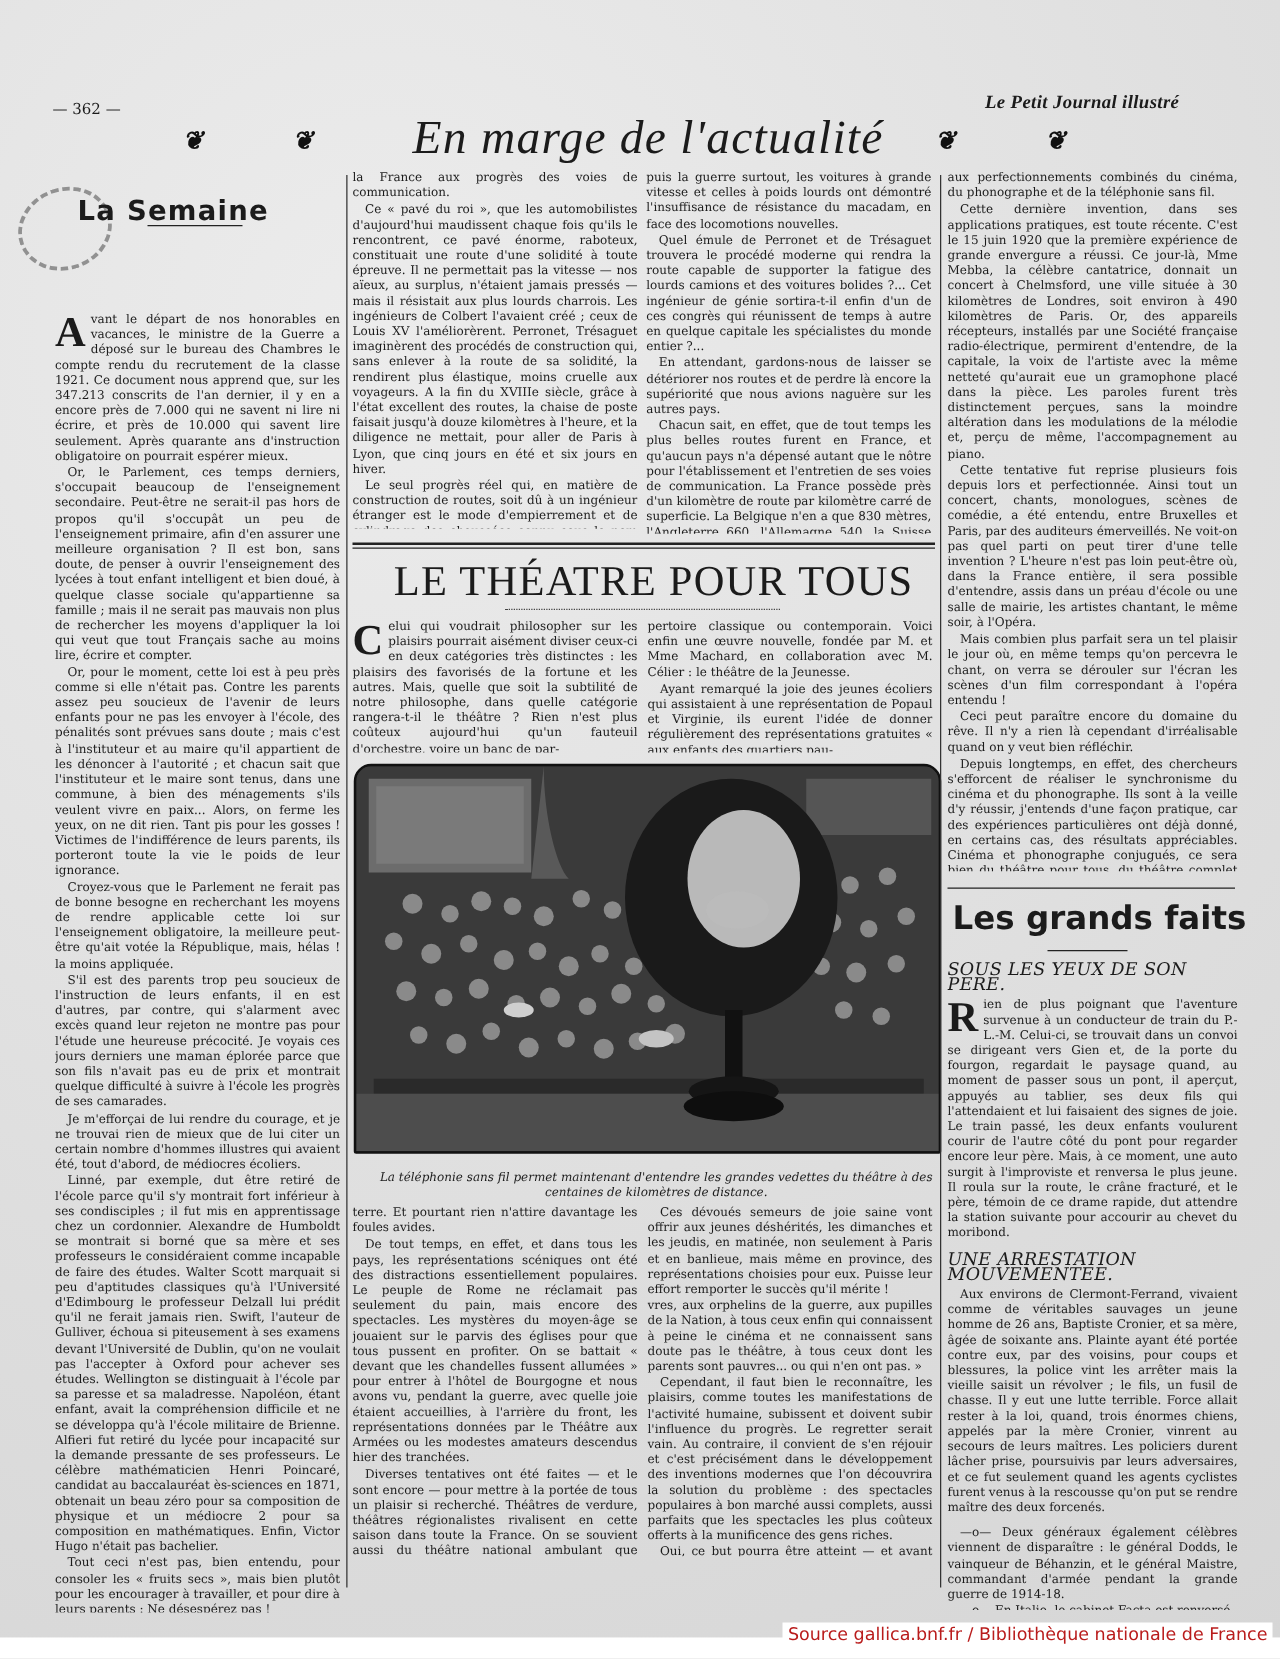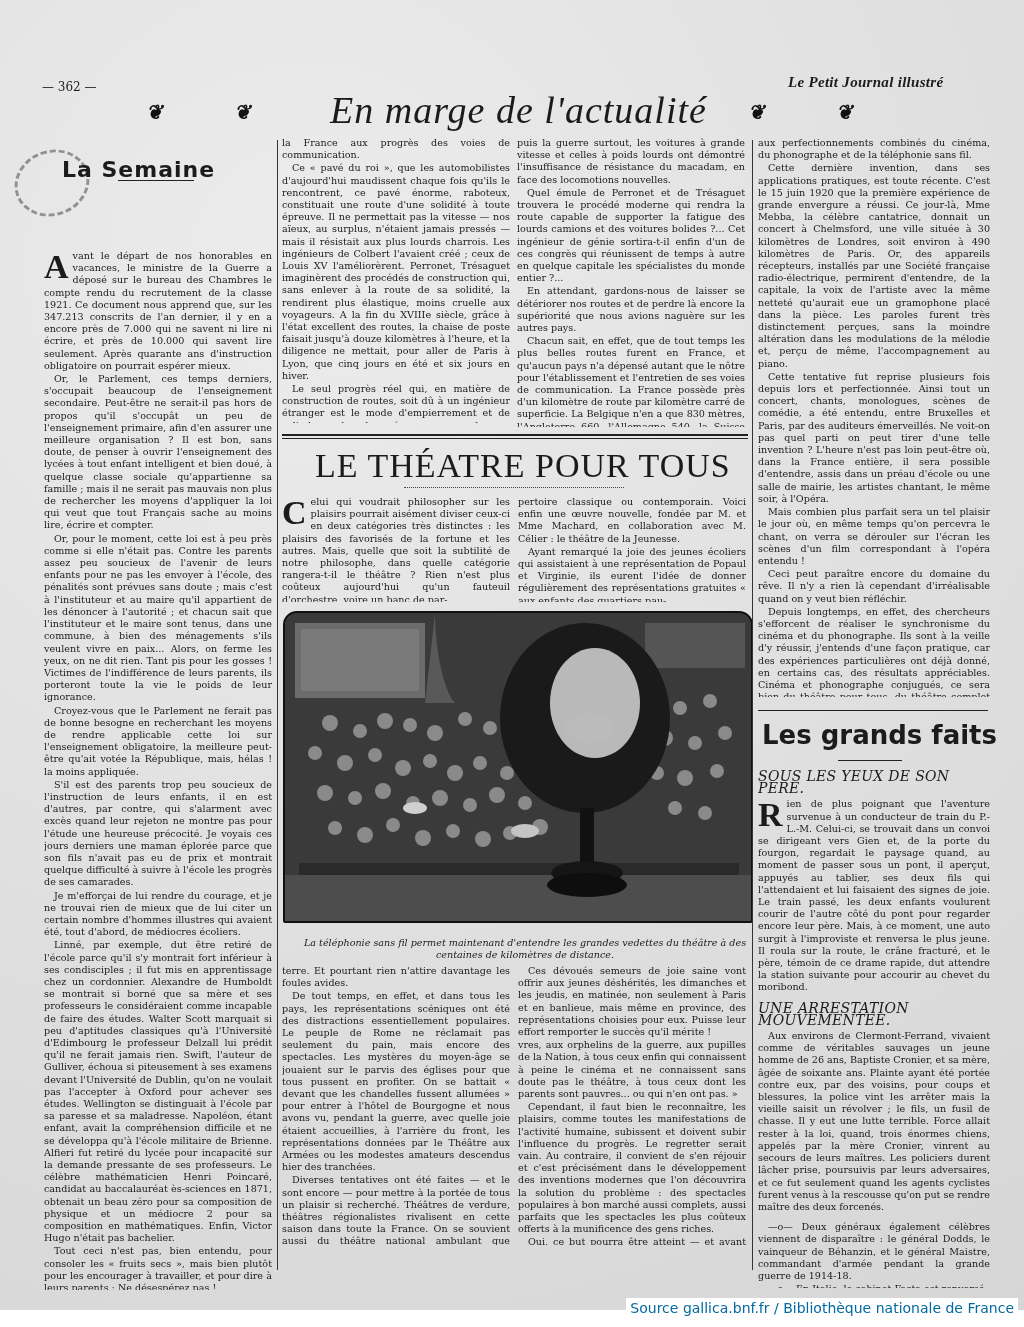--- a/index.html
+++ b/index.html
@@ -13,21 +13,21 @@
   .page {
     position:absolute; left:0; top:0; width:1024px; height:1310px;
     background:#e4e4e4;
     background-image: radial-gradient(circle at 30% 20%, #ececec 0%, #dedede 60%, #d6d6d6 100%);
   }
   .footer-bar {
     position:absolute; left:0; top:1310px; width:1024px; height:17px; background:#ffffff;
   }
   .footer-source {
     position:absolute; right:6px; top:1298px;
-    font-family:"DejaVu Sans", sans-serif; font-size:14px; color:#0369a1;
+    font-family:"DejaVu Sans", sans-serif; font-size:14px; color:#b91c1c;
     background:#fff; padding:2px 4px;
   }
   .abs { position:absolute; }
   .page-num { left:42px; top:80px; font-size:12px; }
   .journal-title { left:788px; top:74px; font-family:"Liberation Serif", serif; font-style:italic; font-weight:bold; font-size:15px; letter-spacing:0.3px; }
   .leaf { font-size:20px; font-weight:bold; font-style:italic; color:#111; }
   .section-title { left:330px; top:88px; font-family:"Liberation Serif", serif; font-style:italic; font-size:38px; letter-spacing:1px; }
   .semaine-title { left:62px; top:157px; font-family:"DejaVu Sans", sans-serif; font-weight:bold; font-size:22px; letter-spacing:1px; }
   .rule-ornament { height:1px; background:#222; }
   .subheads { left:44px; top:188px; width:230px; text-align:center; font-weight:bold; font-size:12.4px; line-height:15px; }

